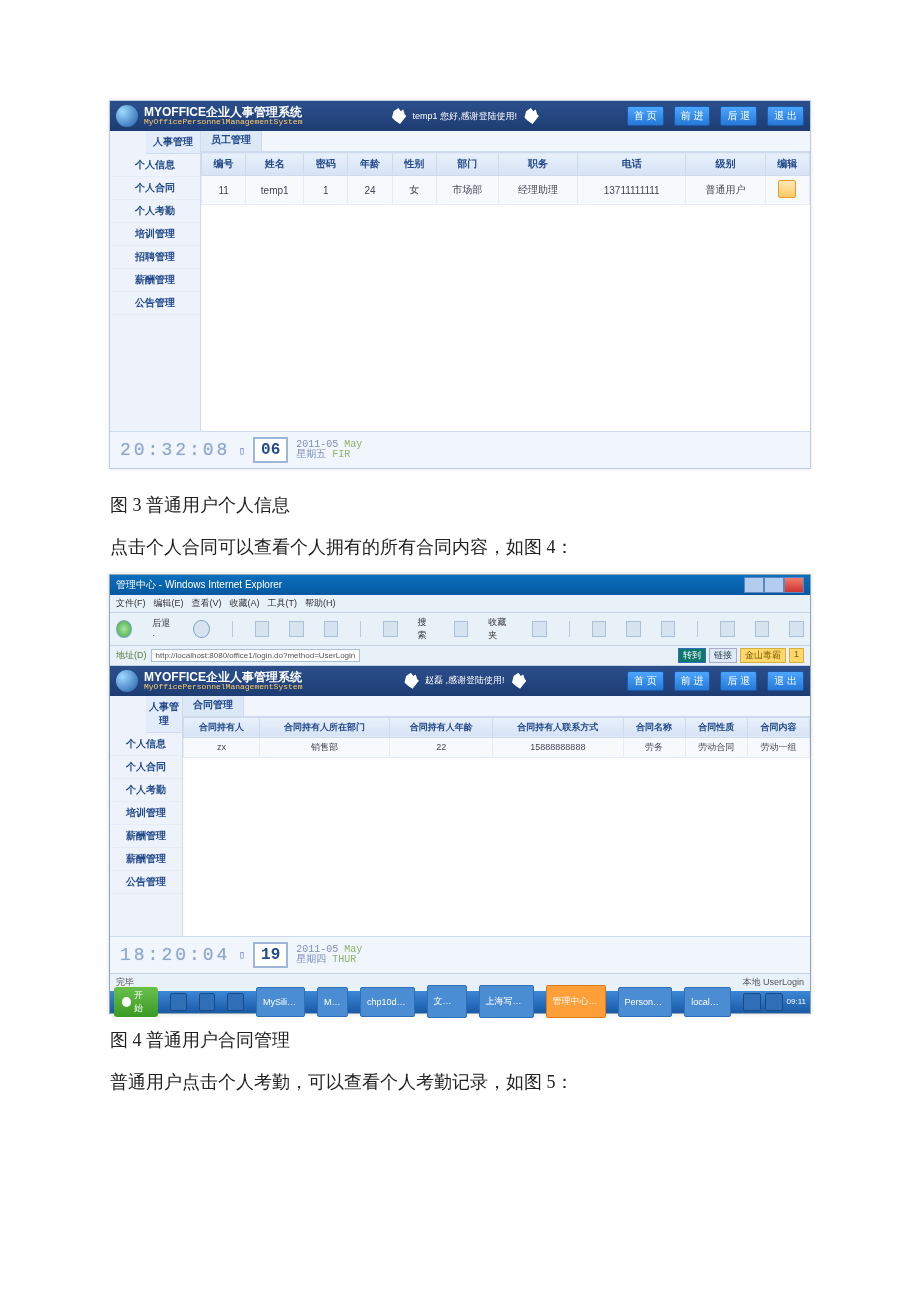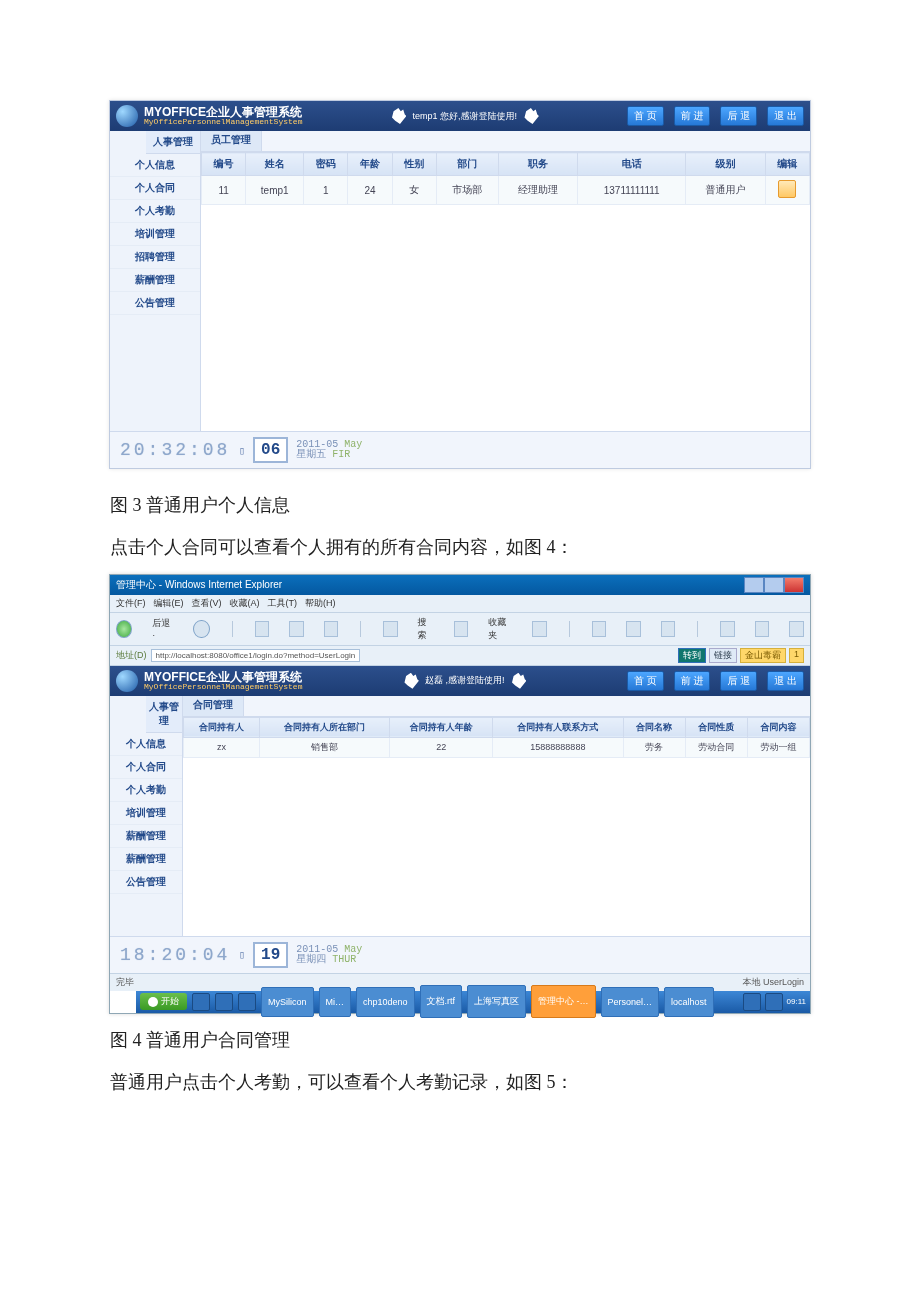--- a/index.html
+++ b/index.html
@@ -278,24 +278,23 @@
     justify-content: space-between;
     font-size: 9px;
     color: #555;
   }
   .taskbar {
     background: linear-gradient(#3c87d6,#1a5aa6);
     height: 22px;
     display: flex;
     align-items: center;
     padding: 0 4px;
-    gap: 5px;
+    gap: 12px;
     font-size: 9px;
     color: #fff;
-    margin-left: 26px;
   }
   .start {
     background: linear-gradient(#6abf4b,#3a9a24);
     padding: 2px 8px;
     border-radius: 3px;
     display:flex; align-items:center; gap:3px;
   }
   .ql { width:16px; height:16px; background:#2f6fb8; border-radius:2px; border:1px solid #1a4a82; }
   .task {
     background: #4b8dd2;

